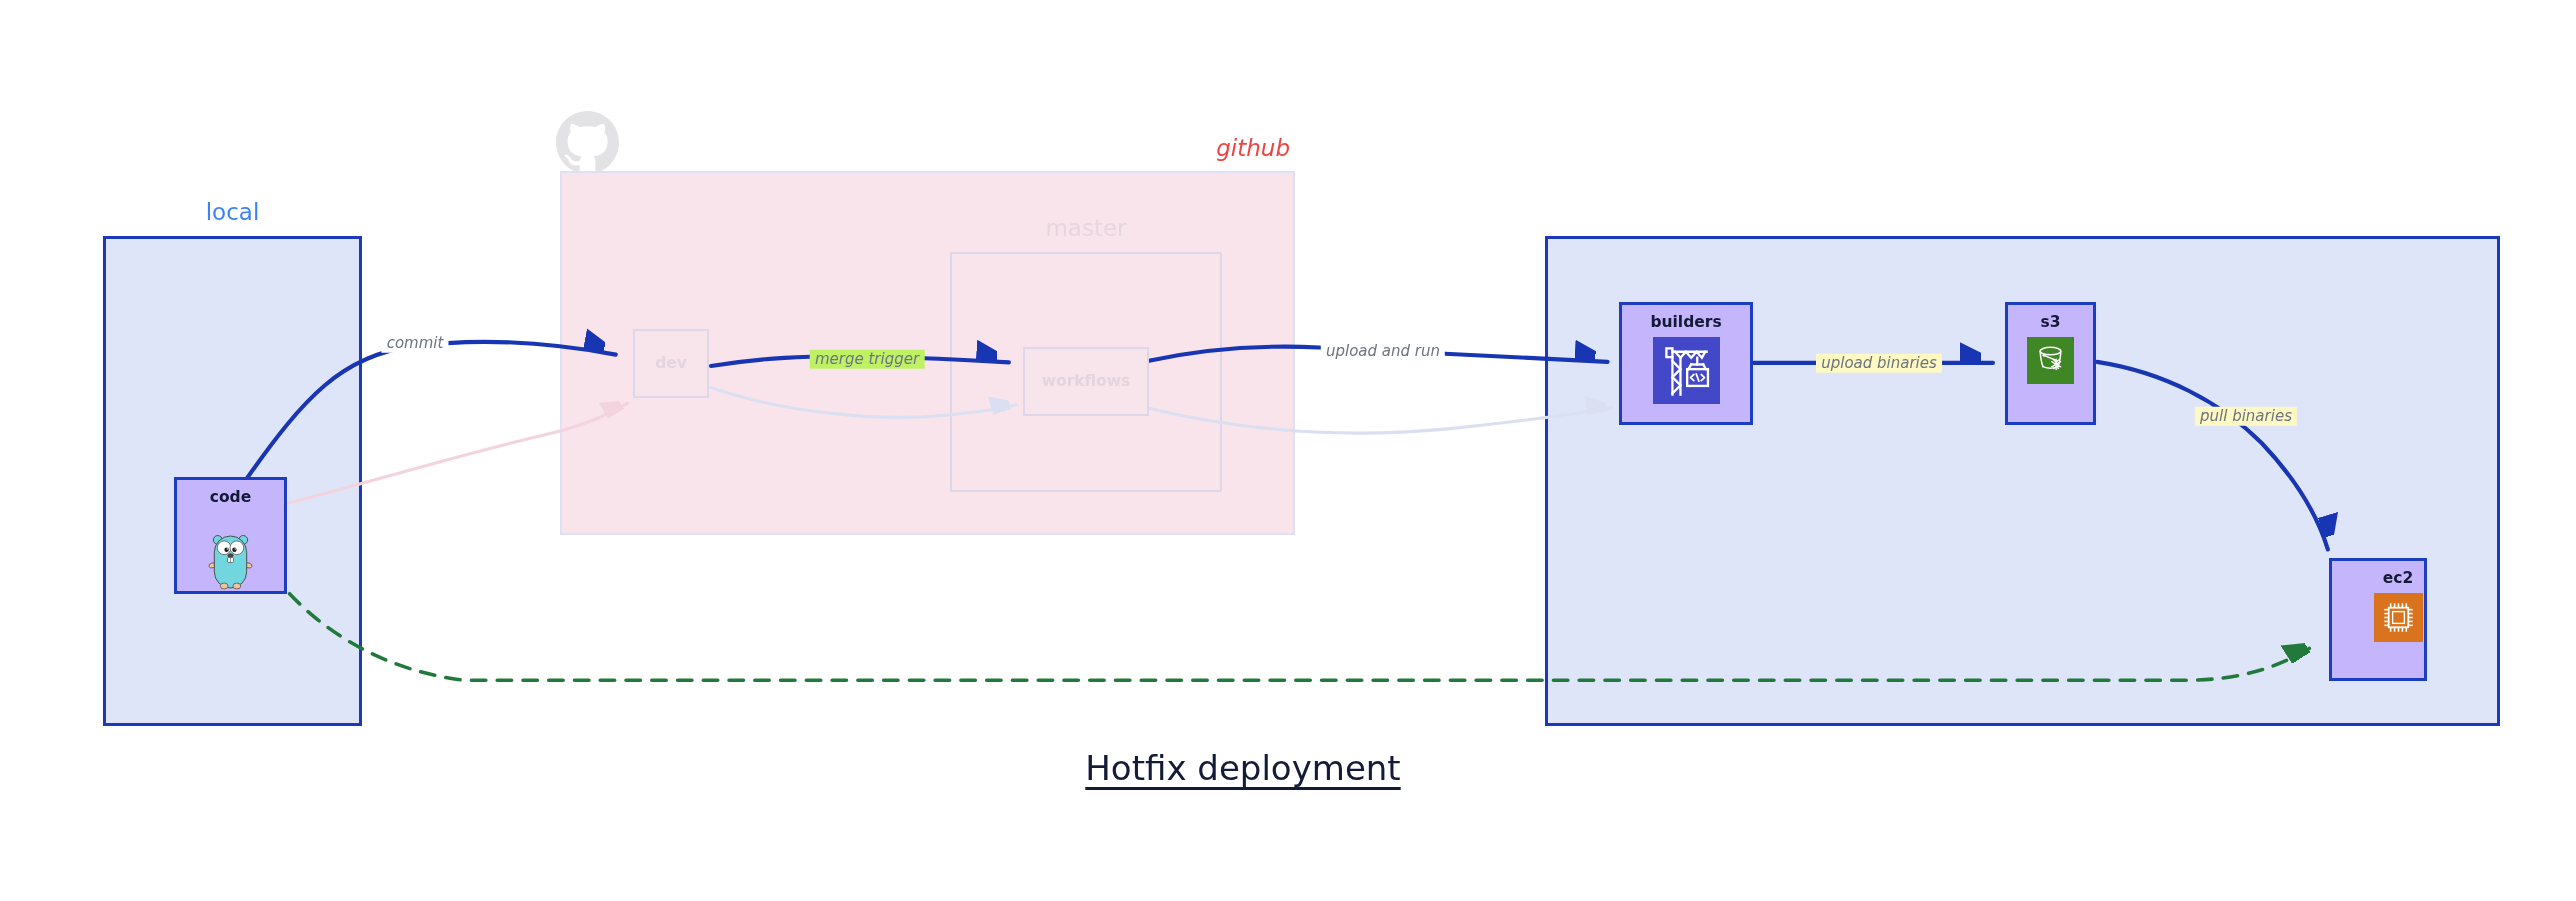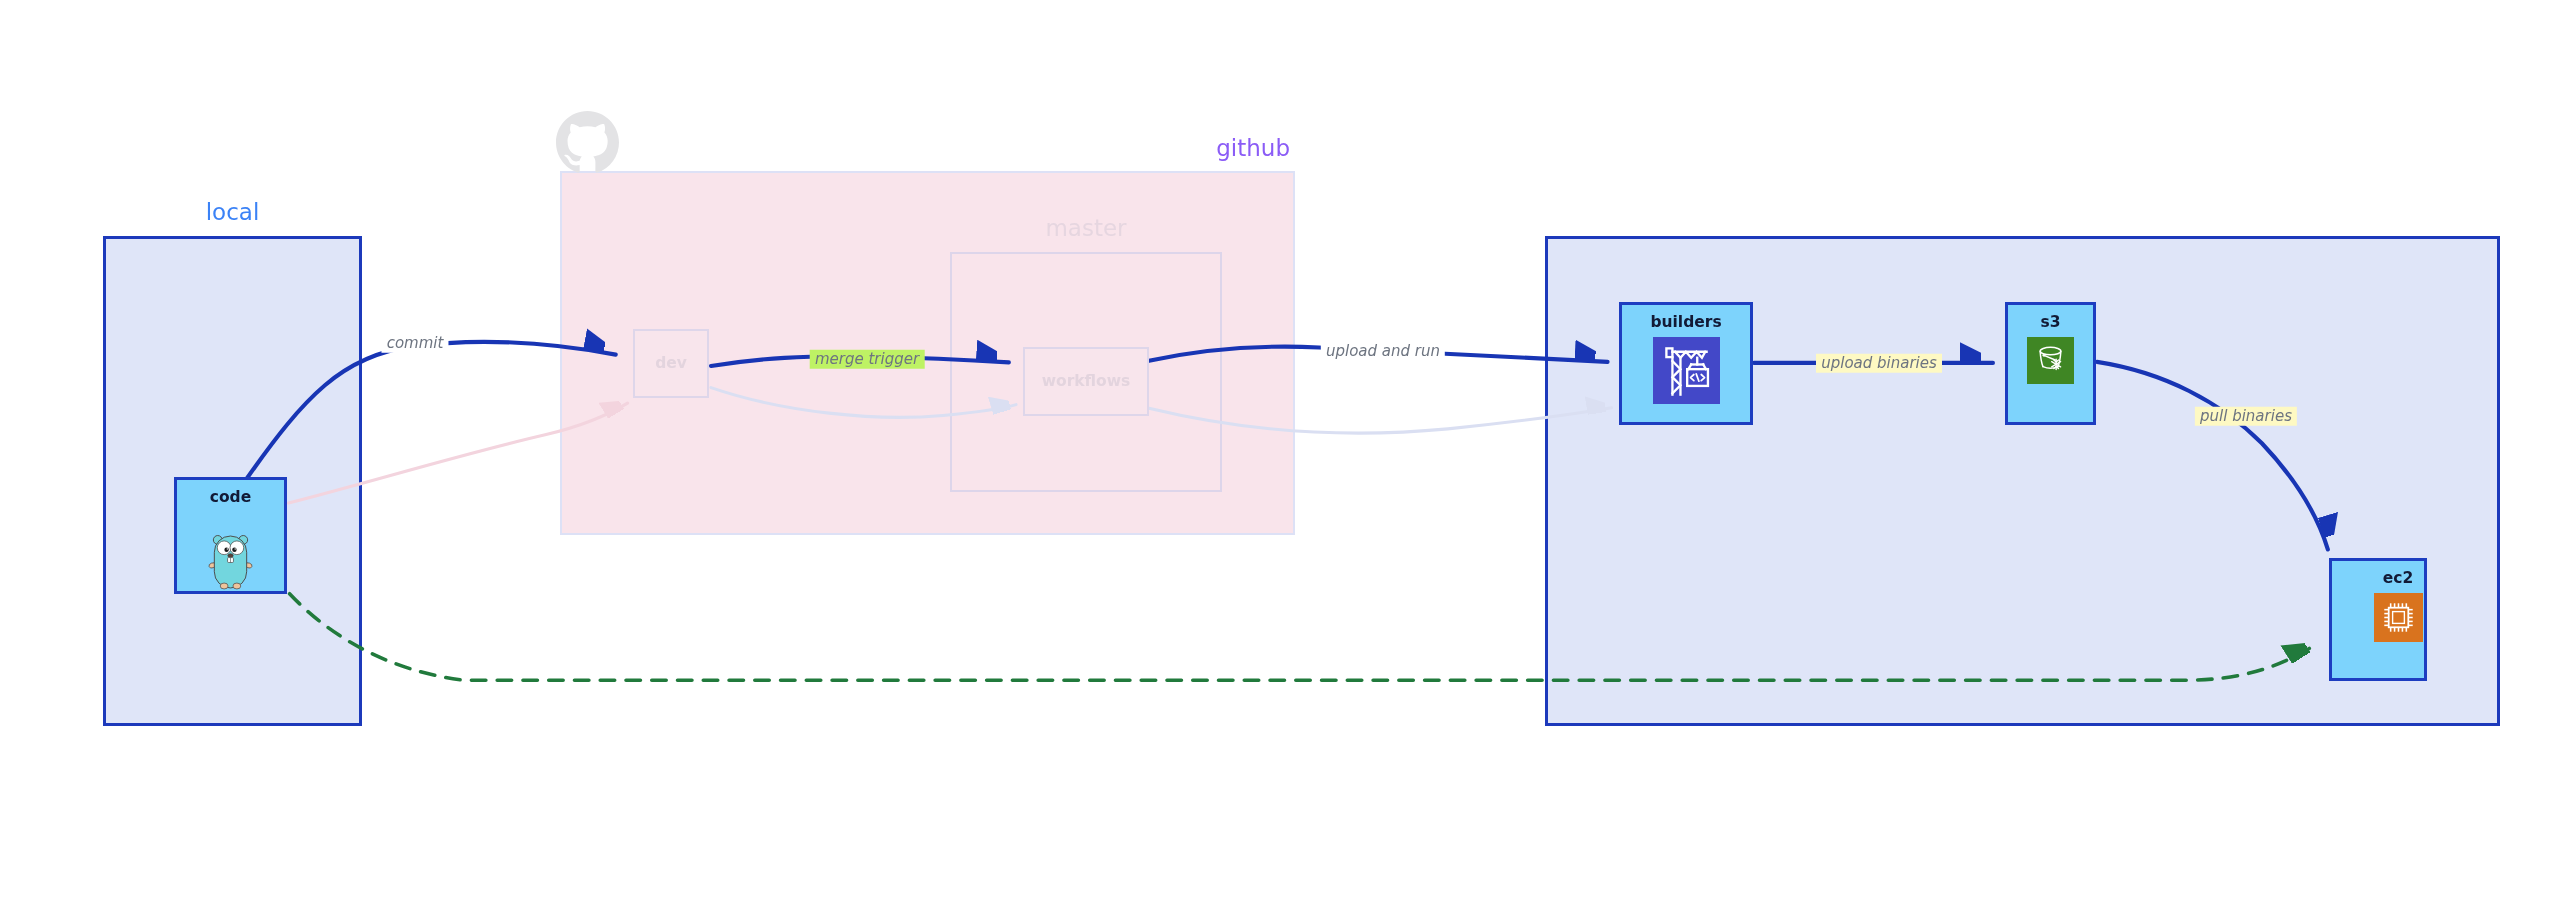--- a/index.html
+++ b/index.html
@@ -30,27 +30,27 @@
   }
   .region-label {
     position: absolute;
     font-size: 23px;
     color: #3b82f6;
     text-align: center;
     line-height: 1;
   }
   .region-label.local-label  { left: 103px;  top: 201px; width: 259px; }
   .region-label.aws-label    { left: 1545px; top: 201px; width: 955px; }
-  .region-label.github-label { left: 1030px; top: 137px; width: 260px; text-align: right; color: #8b5cf6; }
+  .region-label.github-label { left: 1030px; top: 137px; width: 260px; text-align: right; color: #ef4444; font-style: italic; }
   .region-label.master-label { left: 950px; top: 217px; width: 272px; color: #e6d6e0; }
 
   
   .node {
     position: absolute;
-    background: #7dd3fc;
+    background: #c4b5fd;
     border: 3.6px solid #1d3dc0;
     display: flex;
     flex-direction: column;
     align-items: center;
   }
   .node .node-label {
     font-size: 15.5px;
     font-weight: bold;
     color: #121a36;
     padding-top: 8.2px;
@@ -279,15 +279,16 @@
             <line x1="70" y1="50" x2="79" y2="50"></line>
             <line x1="70" y1="58" x2="79" y2="58"></line>
             <line x1="70" y1="66" x2="79" y2="66"></line>
           <rect x="30" y="30" width="40" height="40" stroke-width="3.6"></rect>
           <rect x="38" y="38" width="24" height="24" stroke-width="2.8"></rect>
         </g>
       </svg>
     </div>
   </div>
 
+  <div class="title">Hotfix deployment</div>
 
 </div>
 
 
 </body></html>

